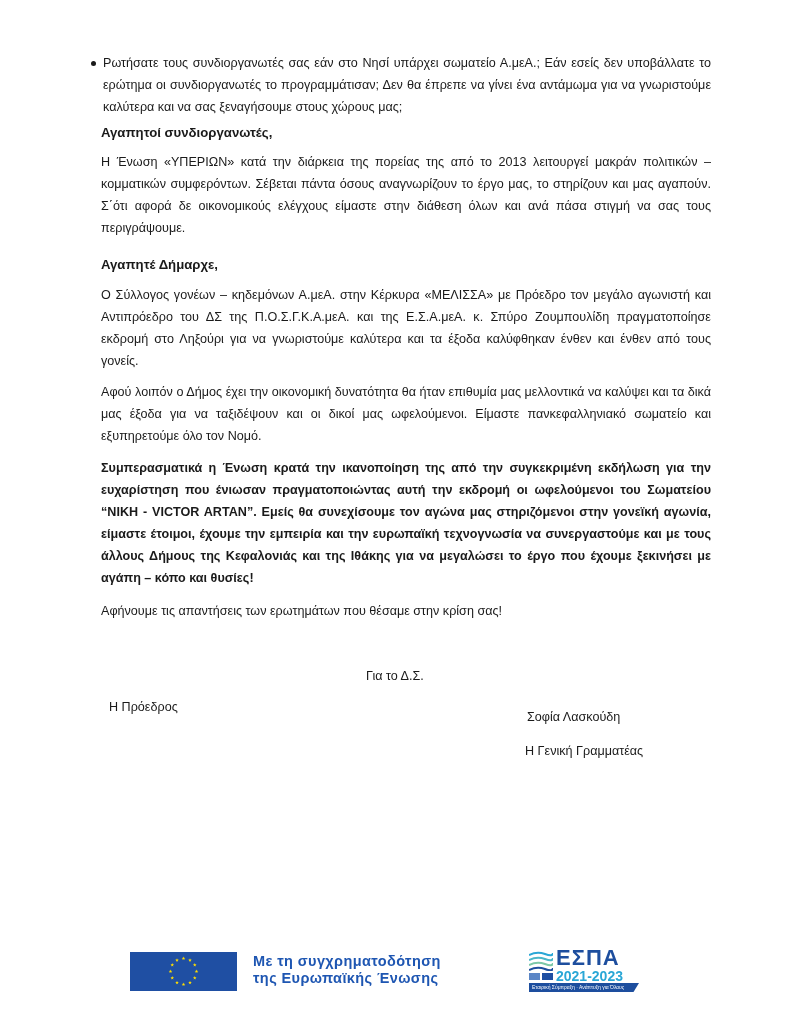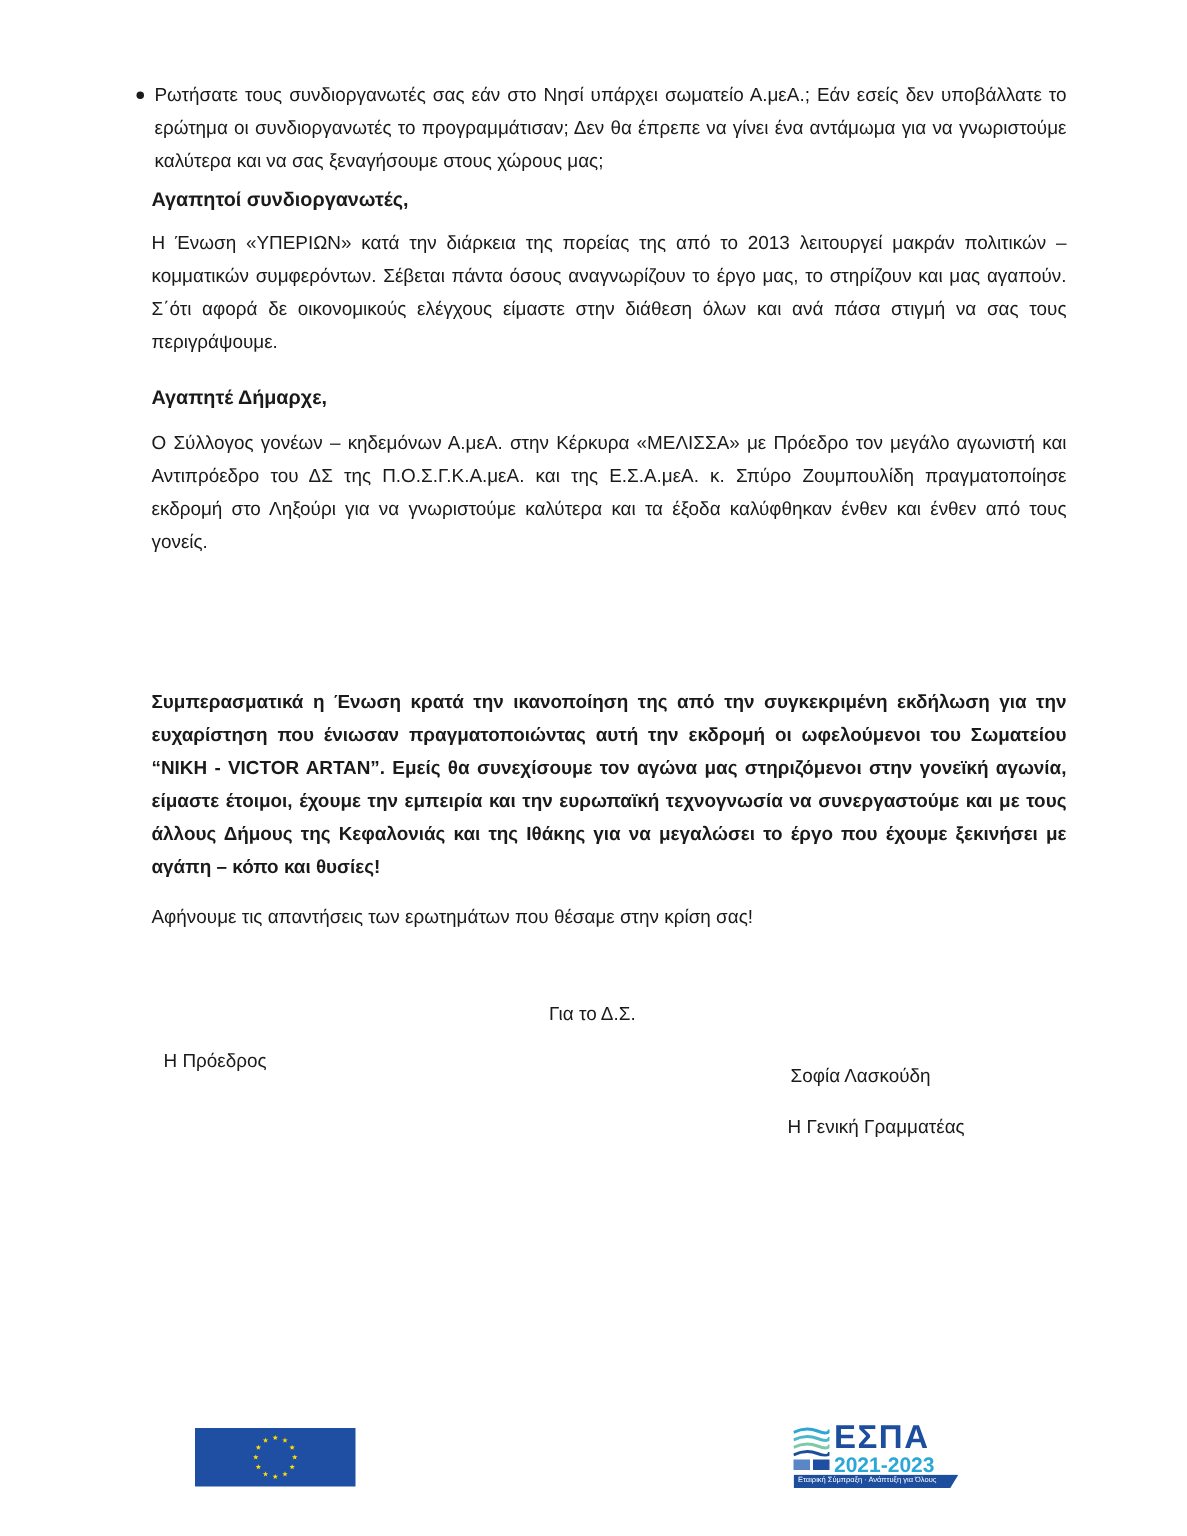--- a/index.html
+++ b/index.html
@@ -53,20 +53,21 @@
   <div class="bullet-block text just">
     <span class="bullet-dot"></span>
     <span>Ρωτήσατε τους συνδιοργανωτές σας εάν στο Νησί υπάρχει σωματείο Α.μεΑ.; Εάν εσείς δεν υποβάλλατε το ερώτημα οι συνδιοργανωτές το προγραμμάτισαν; Δεν θα έπρεπε να  γίνει ένα αντάμωμα για να γνωριστούμε καλύτερα και να σας ξεναγήσουμε στους χώρους μας;</span>
   </div>
 
   <div class="heading" style="top:122px;">Αγαπητοί συνδιοργανωτές,</div>
   <div class="para text just" style="top:151px;">Η Ένωση «ΥΠΕΡΙΩΝ» κατά την διάρκεια της πορείας της από το 2013 λειτουργεί μακράν πολιτικών – κομματικών συμφερόντων. Σέβεται πάντα όσους αναγνωρίζουν το έργο μας, το στηρίζουν και μας αγαπούν. Σ΄ότι αφορά δε οικονομικούς ελέγχους είμαστε στην διάθεση όλων και ανά πάσα στιγμή να σας τους περιγράψουμε.</div>
 
   <div class="heading" style="top:254px;">Αγαπητέ Δήμαρχε,</div>
   <div class="para text just" style="top:284px;">Ο Σύλλογος γονέων – κηδεμόνων Α.μεΑ. στην Κέρκυρα «ΜΕΛΙΣΣΑ» με Πρόεδρο τον μεγάλο αγωνιστή και Αντιπρόεδρο του ΔΣ της Π.Ο.Σ.Γ.Κ.Α.μεΑ. και της Ε.Σ.Α.μεΑ. κ. Σπύρο Ζουμπουλίδη πραγματοποίησε εκδρομή στο Ληξούρι για να γνωριστούμε καλύτερα και τα έξοδα καλύφθηκαν ένθεν και ένθεν  από τους γονείς.</div>
+  <div class="para text just" style="top:381px;">Αφού λοιπόν ο Δήμος έχει την οικονομική δυνατότητα θα ήταν επιθυμία μας μελλοντικά να καλύψει και τα δικά μας έξοδα για να ταξιδέψουν και οι δικοί μας ωφελούμενοι. Είμαστε πανκεφαλληνιακό σωματείο και εξυπηρετούμε όλο τον Νομό.</div>
   <div class="para text just bold" style="top:457px;">Συμπερασματικά η Ένωση κρατά την ικανοποίηση της από την συγκεκριμένη εκδήλωση για την ευχαρίστηση που ένιωσαν πραγματοποιώντας αυτή την εκδρομή οι ωφελούμενοι του Σωματείου “ΝΙΚΗ - VICTOR ARTAN”. Εμείς θα συνεχίσουμε τον αγώνα μας στηριζόμενοι στην γονεϊκή αγωνία, είμαστε έτοιμοι, έχουμε την εμπειρία και την ευρωπαϊκή τεχνογνωσία να συνεργαστούμε και με τους άλλους Δήμους της Κεφαλονιάς και της Ιθάκης για να μεγαλώσει το έργο που έχουμε ξεκινήσει με αγάπη – κόπο και θυσίες!</div>
   <div class="para text" style="top:600px;">Αφήνουμε τις απαντήσεις των ερωτημάτων που θέσαμε στην κρίση σας!</div>
 
   <div class="sig" style="left:366px; top:666px;">Για το Δ.Σ.</div>
   <div class="sig" style="left:109px; top:697px;">Η Πρόεδρος</div>
   <div class="sig" style="left:525px; top:697px;margin-top:44px;">Η Γενική Γραμματέας</div>
   <div class="sig" style="left:527px; top:707px;">Σοφία Λασκούδη</div>
 
   <div class="eu-flag">
     <svg id="eu-stars" viewBox="0 0 107 39">
@@ -77,20 +78,24 @@
         <polygon points="64.76,24.10 65.23,25.35 66.57,25.41 65.52,26.25 65.88,27.54 64.76,26.80 63.64,27.54 64.00,26.25 62.95,25.41 64.29,25.35" fill="#ffdd00"></polygon>
         <polygon points="60.00,28.86 60.47,30.11 61.81,30.17 60.76,31.01 61.12,32.30 60.00,31.56 58.88,32.30 59.24,31.01 58.19,30.17 59.53,30.11" fill="#ffdd00"></polygon>
         <polygon points="53.50,30.60 53.97,31.85 55.31,31.91 54.26,32.75 54.62,34.04 53.50,33.30 52.38,34.04 52.74,32.75 51.69,31.91 53.03,31.85" fill="#ffdd00"></polygon>
         <polygon points="47.00,28.86 47.47,30.11 48.81,30.17 47.76,31.01 48.12,32.30 47.00,31.56 45.88,32.30 46.24,31.01 45.19,30.17 46.53,30.11" fill="#ffdd00"></polygon>
         <polygon points="42.24,24.10 42.71,25.35 44.05,25.41 43.00,26.25 43.36,27.54 42.24,26.80 41.12,27.54 41.48,26.25 40.43,25.41 41.77,25.35" fill="#ffdd00"></polygon>
         <polygon points="40.50,17.60 40.97,18.85 42.31,18.91 41.26,19.75 41.62,21.04 40.50,20.30 39.38,21.04 39.74,19.75 38.69,18.91 40.03,18.85" fill="#ffdd00"></polygon>
         <polygon points="42.24,11.10 42.71,12.35 44.05,12.41 43.00,13.25 43.36,14.54 42.24,13.80 41.12,14.54 41.48,13.25 40.43,12.41 41.77,12.35" fill="#ffdd00"></polygon>
         <polygon points="47.00,6.34 47.47,7.59 48.81,7.65 47.76,8.49 48.12,9.78 47.00,9.04 45.88,9.78 46.24,8.49 45.19,7.65 46.53,7.59" fill="#ffdd00"></polygon>
       </svg>
   </div>
+  <div class="eu-text">
+    <div>Με τη συγχρηματοδότηση</div>
+    <div>της Ευρωπαϊκής Ένωσης</div>
+  </div>
 
   <div class="espa">
     <svg class="espa-waves" viewBox="0 0 24 20">
       <path d="M0 4 Q8 0 16 3 T24 2" stroke="#2aa7d6" stroke-width="2" fill="none"></path>
       <path d="M0 9 Q8 5 16 8 T24 7" stroke="#4bb7c9" stroke-width="2" fill="none"></path>
       <path d="M0 14 Q8 10 16 13 T24 12" stroke="#7cc8a8" stroke-width="2" fill="none"></path>
       <path d="M0 19 Q8 15 16 18 T24 17" stroke="#1d4e9e" stroke-width="2" fill="none"></path>
     </svg>
     <div class="espa-title">ΕΣΠΑ</div>
     <div class="espa-flags">

